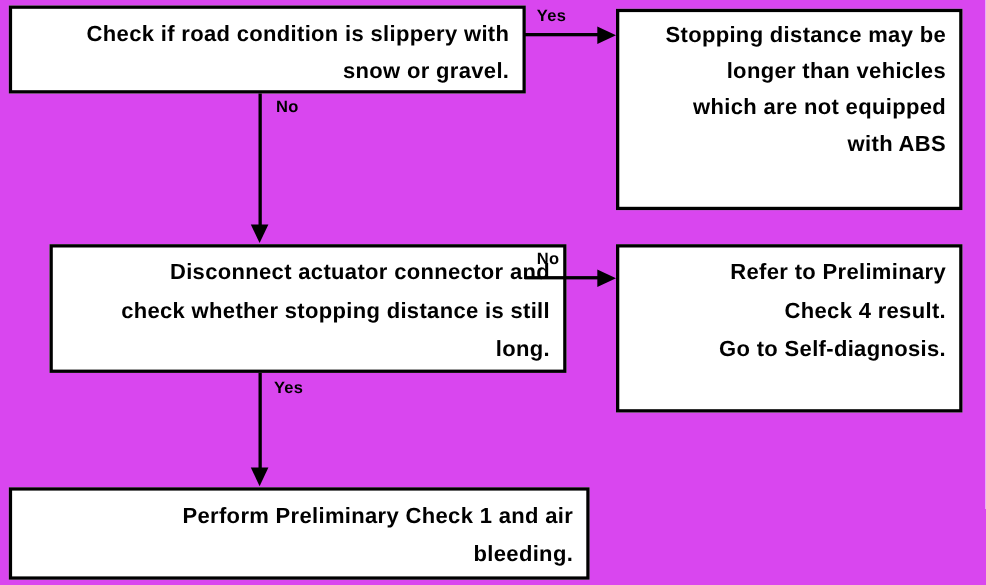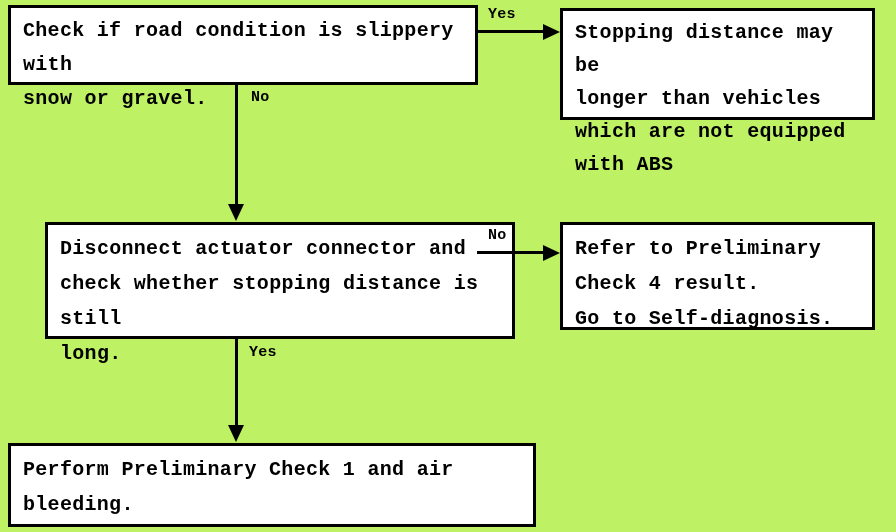--- a/index.html
+++ b/index.html
@@ -4,23 +4,24 @@
 <style>
   html, body {
     margin: 0;
     padding: 0;
     background: #ffffff;
   }
   .stage {
     position: relative;
     width: 896px;
     height: 532px;
-    background: #bef264;
+    background: #d946ef;
     overflow: hidden;
-    font-family: Liberation Mono, monospace;
+    font-family: Liberation Sans, sans-serif;
+    text-align: right;
   }
   .flow-box {
     position: absolute;
     box-sizing: border-box;
     border: 3px solid #000000;
     background: #ffffff;
     color: #000000;
     font-weight: bold;
     font-size: 20px;
     letter-spacing: 0.3px;
@@ -61,38 +62,38 @@
 
 <div class="stage">
 
   <div class="flow-box" style="left:8px; top:5px; width:470px; height:80px; line-height:34px;">Check if road condition is slippery with
 snow or gravel.</div>
 
   <div class="edge-label" style="left:488px; top:7px;">Yes</div>
   <div class="line" style="left:477px; top:30px; width:68px; height:3px;"></div>
   <div class="arrowhead-right" style="left:543px; top:24px;"></div>
 
-  <div class="flow-box" style="left:560px; top:8px; width:315px; height:112px; line-height:33px; padding-top:5px;">Stopping distance may be
+  <div class="flow-box" style="left:560px; top:8px; width:315px; height:183px; line-height:33px; padding-top:5px;">Stopping distance may be
 longer than vehicles
 which are not equipped
 with ABS</div>
 
   <div class="line" style="left:235px; top:85px; width:3px; height:120px;"></div>
   <div class="edge-label" style="left:251px; top:90px;">No</div>
   <div class="arrowhead-down" style="left:228px; top:204px;"></div>
 
   <div class="flow-box" style="left:8px; top:222px; width:470px; height:117px; line-height:35px;margin-left:37px;">Disconnect actuator connector and
 check whether stopping distance is still
 long.</div>
 
   <div class="edge-label" style="left:488px; top:228px;">No</div>
   <div class="line" style="left:477px; top:251px; width:68px; height:3px;"></div>
   <div class="arrowhead-right" style="left:543px; top:245px;"></div>
 
-  <div class="flow-box" style="left:560px; top:222px; width:315px; height:108px; line-height:35px;">Refer to Preliminary
+  <div class="flow-box" style="left:560px; top:222px; width:315px; height:153px; line-height:35px;">Refer to Preliminary
 Check 4 result.
 Go to Self-diagnosis.</div>
 
   <div class="line" style="left:235px; top:339px; width:3px; height:87px;"></div>
   <div class="edge-label" style="left:249px; top:345px;">Yes</div>
   <div class="arrowhead-down" style="left:228px; top:425px;"></div>
 
   <div class="flow-box" style="left:8px; top:443px; width:528px; height:84px; line-height:35px;">Perform Preliminary Check 1 and air
 bleeding.</div>
 

